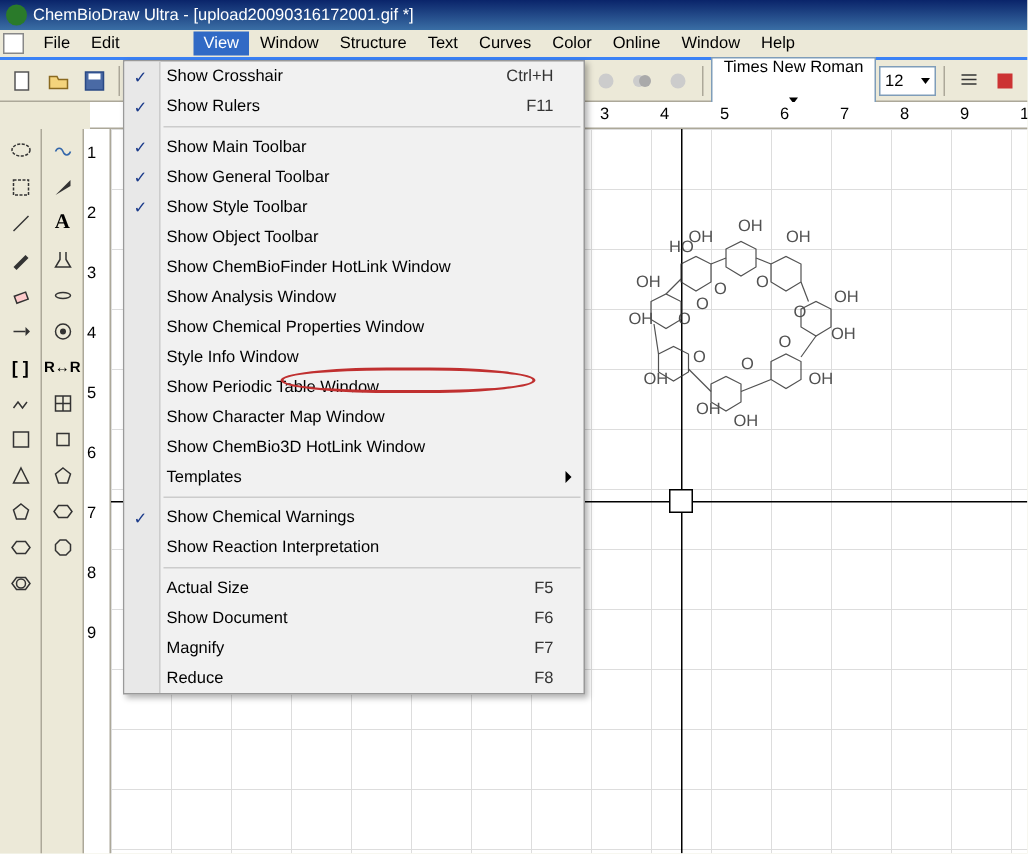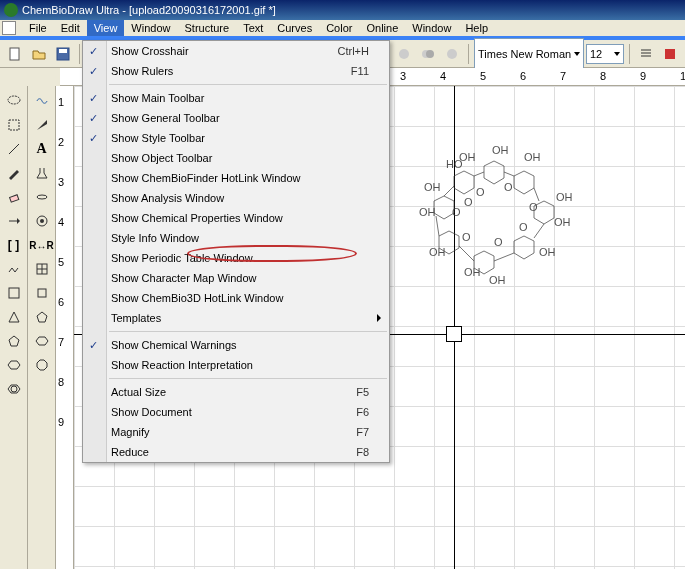--- a/index.html
+++ b/index.html
@@ -2,29 +2,29 @@
 <html><head>
 <meta charset="utf-8">
 <style>
 * { margin:0; padding:0; box-sizing:border-box; font-family:Tahoma,Arial,sans-serif; font-size:11px; }
 body { background:#ece9d8; width:685px; height:569px; overflow:hidden; position:relative; }
 
 .titlebar { background:linear-gradient(#0a246a,#3a6ea5); color:#fff; height:20px; display:flex; align-items:center; padding:0 4px; }
 .titlebar .app-icon { width:14px; height:14px; background:#2a7a2a; border-radius:50%; margin-right:4px; display:inline-block; }
 .titlebar-text { font-size:11px; }
 
-.menubar { background:#ece9d8; height:20px; display:flex; align-items:center; padding:0 2px; border-bottom:4px solid #3b82f6; }
+.menubar { background:#ece9d8; height:20px; display:flex; align-items:center; padding:0 2px; border-bottom:2px solid #3b82f6; }
 .menubar .doc-icon { width:14px; height:14px; background:#fff; border:1px solid #888; margin-right:6px; }
 .menubar-item { padding:2px 7px; cursor:default; }
-.menubar-item.open { background:#316ac5; color:#fff; }
+.menubar-item.open { background:#316ac5; color:#fff;margin-left:42px; }
 
 .toolbar { background:#ece9d8; height:28px; display:flex; align-items:center; padding:0 4px; border-bottom:1px solid #aca899; gap:2px; }
 .tbtn { width:22px; height:22px; border:1px solid transparent; display:flex; align-items:center; justify-content:center; }
 .tsep { width:1px; height:20px; background:#aca899; margin:0 3px; }
-.font-select { height:32px; border:1px solid #7f9db9; background:#fff; padding:0 3px; font-family:"Courier New",monospace; font-size:11px; display:flex; align-items:center; width:110px; justify-content:space-between; }
+.font-select { height:32px; border:1px solid #7f9db9; background:#fff; padding:0 3px; font-family:"Courier New",monospace; font-size:11px; display:flex; align-items:center; width:110px; justify-content:space-between;flex-direction:column; }
 .size-select { height:20px; border:1px solid #7f9db9; background:#fff; padding:0 3px; font-family:"Courier New",monospace; font-size:11px; display:flex; align-items:center; width:38px; justify-content:space-between; }
 .dd-arrow { width:0; height:0; border-left:3px solid transparent; border-right:3px solid transparent; border-top:4px solid #000; }
 
 .hruler { background:#fff; height:18px; position:relative; border-bottom:1px solid #aca899; margin-left:60px; font-size:9px; overflow:hidden; }
 .hruler span { position:absolute; top:2px; }
 
 .main { display:flex; height:calc(569px - 20px - 20px - 28px - 18px); }
 .toolpal { width:28px; background:#ece9d8; border-right:1px solid #aca899; display:flex; flex-direction:column; align-items:center; padding-top:4px; gap:2px; }
 .toolpal2 { width:28px; background:#ece9d8; border-right:1px solid #aca899; display:flex; flex-direction:column; align-items:center; padding-top:4px; gap:2px; }
 .palbtn { width:22px; height:22px; border:1px solid transparent; display:flex; align-items:center; justify-content:center; font-size:12px; font-weight:bold; }

